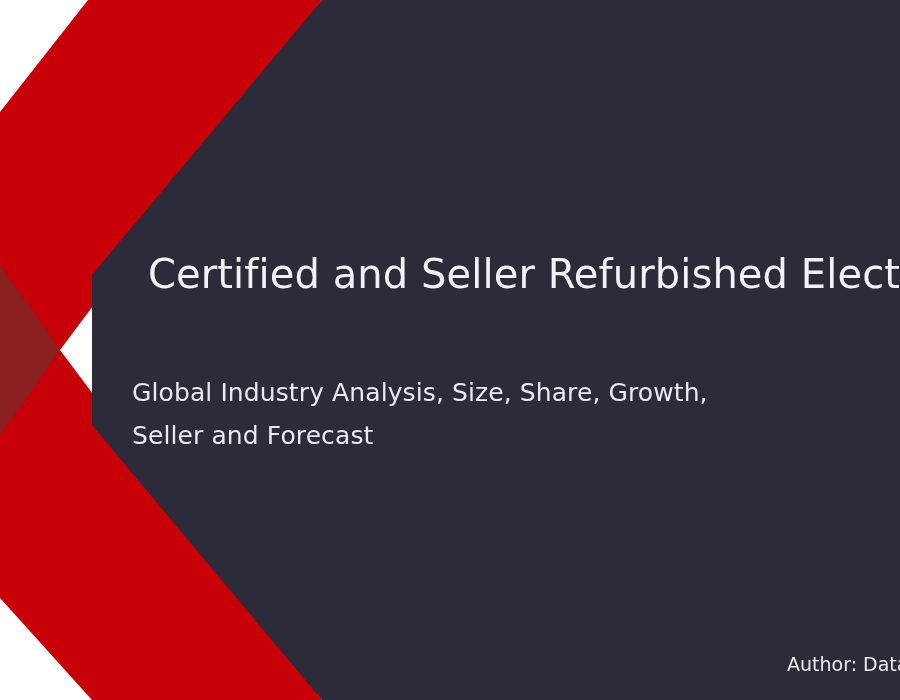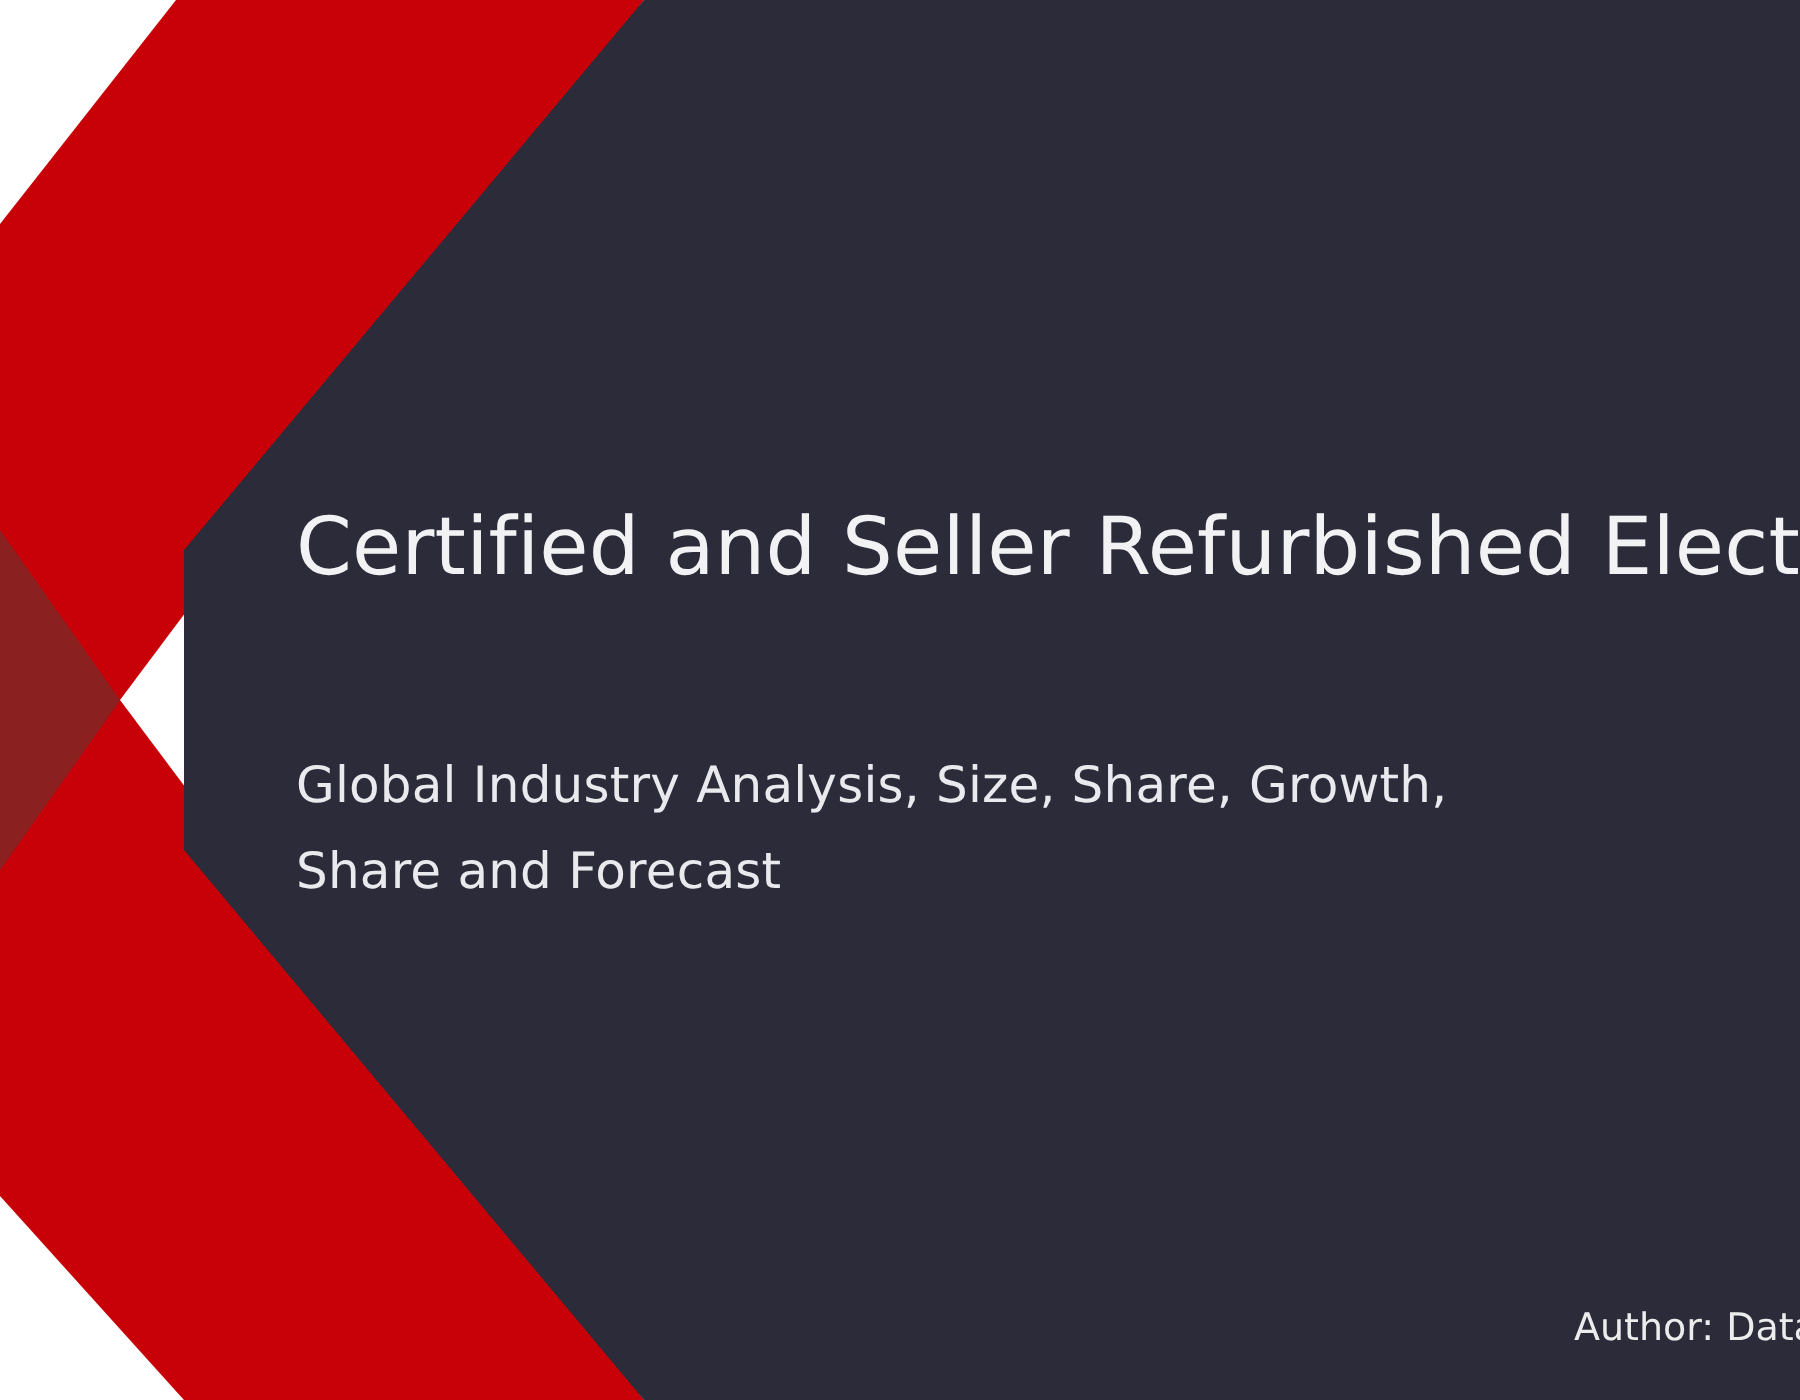--- a/index.html
+++ b/index.html
@@ -40,21 +40,21 @@
     margin: 0;
     font-weight: normal;
     font-size: 40px;
     line-height: 1.12;
     color: #f2f2f4;
     white-space: nowrap;
     letter-spacing: 0.1px;
   }
   #subtitle-block {
     position: absolute;
-    left: 148px;
+    left: 132px;
     top: 371px;
     width: 720px;
   }
   .subtitle-line {
     margin: 0;
     font-weight: normal;
     font-size: 25px;
     line-height: 43px;
     color: #e9e9ee;
     white-space: nowrap;
@@ -95,21 +95,21 @@
   </svg>
 
   <div class="text-layer">
 
     <div id="title-block">
       <h1 id="slide-title">Certified and Seller Refurbished Electron</h1>
     </div>
 
     <div id="subtitle-block">
       <p class="subtitle-line">Global Industry Analysis, Size, Share, Growth,</p>
-      <p class="subtitle-line">Share and Forecast</p>
+      <p class="subtitle-line">Seller and Forecast</p>
     </div>
 
     <div id="author-block">
       <p id="author-text">Author: Data</p>
     </div>
 
   </div>
 </div>
 
 </body></html>

